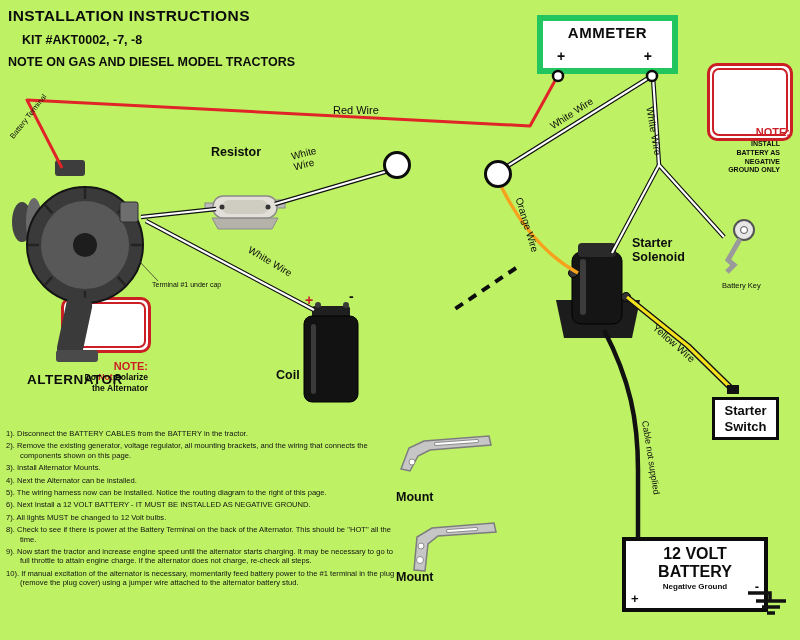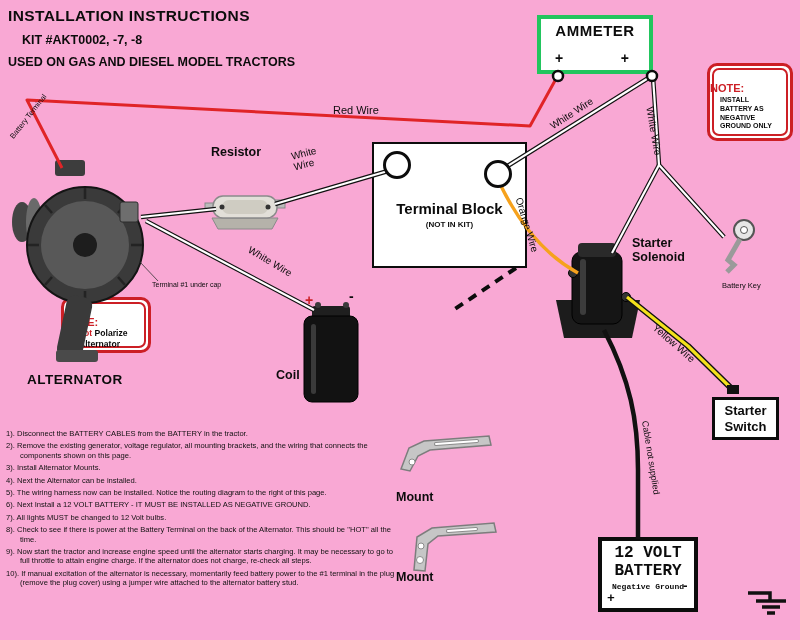--- a/index.html
+++ b/index.html
@@ -1,53 +1,53 @@
 <!DOCTYPE html>
 <html><head>
 <meta charset="utf-8">
 <style>
   html,body{margin:0;padding:0;background:#fff;}
-  .canvas{position:relative;width:800px;height:640px;background:#f9a8d4;overflow:hidden;
+  .canvas{position:relative;width:800px;height:640px;background:#bef264;overflow:hidden;
           font-family:"Liberation Sans",sans-serif;color:#0c0c0c;}
   .svg-layer{position:absolute;inset:0;z-index:2;pointer-events:none;}
   .box{position:absolute;background:#fff;z-index:1;box-sizing:border-box;}
   .lbl{position:absolute;z-index:3;white-space:nowrap;color:#0c0c0c;}
   .rot{transform-origin:0 0;}
   .wlabel{font-size:10px;}
   
   .title{left:8px;top:7px;font-size:15.5px;font-weight:800;letter-spacing:.4px;}
   .kit{left:8px;top:33px;font-size:12.5px;font-weight:800;padding-left:14px;}
   .subtitle{left:8px;top:55px;font-size:12.5px;font-weight:800;}
   
-  .ammeter{left:537px;top:15px;width:116px;height:59px;border:4px solid #22c55e;}
+  .ammeter{left:537px;top:15px;width:141px;height:59px;border:6px solid #22c55e;}
   .ammeter .name{text-align:center;margin-top:3px;font-size:15px;font-weight:800;letter-spacing:.5px;}
   .ammeter .pl{position:absolute;left:14px;bottom:4px;font-size:14px;font-weight:800;}
   .ammeter .pr{position:absolute;right:20px;bottom:4px;font-size:14px;font-weight:800;}
   
   .note{border:3px solid #cc1f25;border-radius:10px;z-index:1;}
   .note::before{content:"";position:absolute;inset:2px;border:2px solid #cc1f25;border-radius:7px;}
-  .note-inner{position:relative;text-align:left;padding-top:16px;}
+  .note-inner{position:relative;text-align:right;padding-top:16px;margin-top:44px;}
   .note-title{color:#cc1f25;font-weight:800;font-size:11px;}
   .note-battery{left:707px;top:63px;width:86px;height:78px;}
   .note-battery .body{font-size:7px;font-weight:800;line-height:1.25;margin:2px 10px 0 10px;white-space:normal;}
   .note-polarize{left:61px;top:297px;width:90px;height:56px;}
   .note-polarize .l{font-size:8.6px;font-weight:800;line-height:1.25;}
   .red-word{color:#cc1f25;}
   
   .tblock{left:372px;top:142px;width:155px;height:126px;border:2.5px solid #0c0c0c;}
   .tblock .name{text-align:center;margin-top:56px;font-size:15px;font-weight:800;}
   .tblock .sub{text-align:center;margin-top:3px;font-size:8px;font-weight:800;}
   
   .callout{left:403px;top:311px;width:112px;height:122px;border:3px dashed #0c0c0c;
            padding:6px 5px;font-size:11px;font-weight:700;text-align:center;line-height:1.28;white-space:normal;}
   
   .sswitch{left:712px;top:397px;width:67px;height:43px;border:3px solid #0c0c0c;
            text-align:center;font-size:13px;font-weight:800;line-height:1.25;padding-top:3px;}
   
-  .battery{left:598px;top:537px;width:100px;height:75px;border:4px solid #0c0c0c;text-align:center;font-family:Liberation Mono, monospace;}
+  .battery{left:622px;top:537px;width:146px;height:75px;border:4px solid #0c0c0c;text-align:center;}
   .battery .b1{font-size:16px;font-weight:800;line-height:1.1;margin-top:4px;}
   .battery .b2{font-size:16px;font-weight:800;line-height:1.1;}
   .battery .sub{font-size:8px;font-weight:800;margin-top:2px;}
   .battery .bp{position:absolute;left:5px;bottom:2px;font-size:13px;font-weight:800;}
   .battery .bm{position:absolute;right:5px;bottom:14px;font-size:13px;font-weight:800;}
   
   .comp-label{font-weight:800;font-size:12.5px;}
   .alt-label{left:27px;top:372px;font-size:13.5px;letter-spacing:.5px;}
   .small-note{font-size:7px;}
   
@@ -56,21 +56,21 @@
   .coil-plus{left:305px;top:292px;font-size:14px;font-weight:800;color:#cc1f25;}
   .coil-minus{left:349px;top:288px;font-size:14px;font-weight:800;}
 </style>
 </head>
 <body>
 
 <div class="canvas">
 
   <div class="lbl title">INSTALLATION INSTRUCTIONS</div>
   <div class="lbl kit">KIT #AKT0002, -7, -8</div>
-  <div class="lbl subtitle">USED ON GAS AND DIESEL MODEL TRACTORS</div>
+  <div class="lbl subtitle">NOTE ON GAS AND DIESEL MODEL TRACTORS</div>
 
   <div class="box ammeter">
     <div class="name">AMMETER</div>
     <span class="pl">+</span>
     <span class="pr">+</span>
   </div>
 
   <div class="box note note-battery">
     <div class="note-inner">
       <div class="note-title">NOTE:</div>
@@ -83,24 +83,20 @@
       <div class="note-title">NOTE:</div>
       <div class="l">
         <span>Do</span>
         <span class="red-word">Not</span>
         <span>Polarize</span>
       </div>
       <div class="l">the Alternator</div>
     </div>
   </div>
 
-  <div class="box tblock">
-    <div class="name">Terminal Block</div>
-    <div class="sub">(NOT IN KIT)</div>
-  </div>
 
 
   <div class="box sswitch">
     <div>Starter</div>
     <div>Switch</div>
   </div>
 
   <div class="box battery">
     <div class="b1">12 VOLT</div>
     <div class="b2">BATTERY</div>

